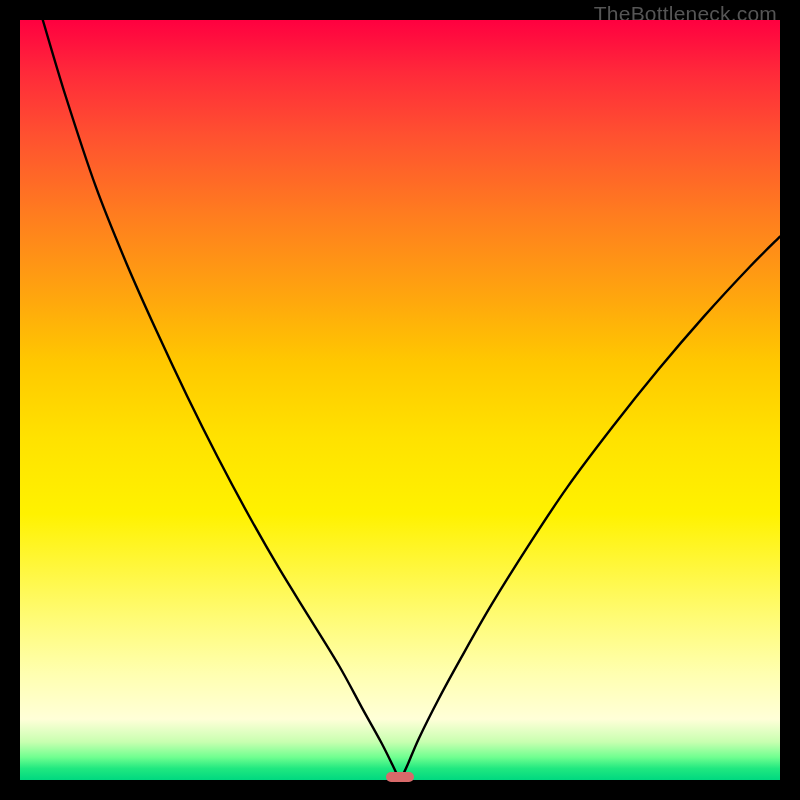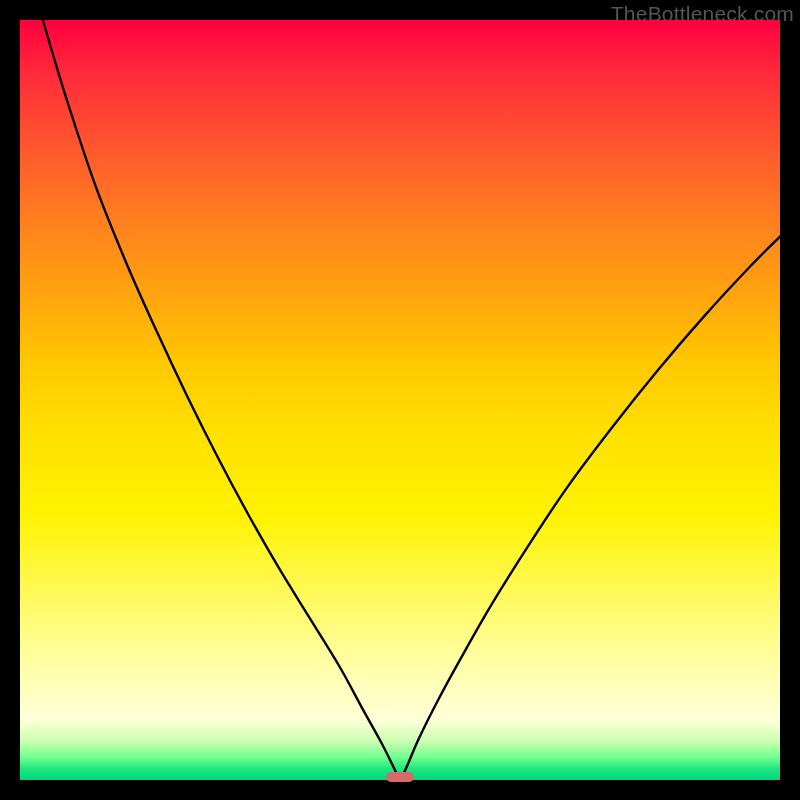--- a/index.html
+++ b/index.html
@@ -38,21 +38,21 @@
         #ffffd8 92%,
         #c8ffb0 95%,
         #70ff90 97%,
         #20e880 98.5%,
         #00d880 100%
       );
   }
   .watermark {
     position: absolute;
     top: 2px;
-    right: 6px;
+    right: 23px;
     color: #555555;
     font-size: 21px;
     font-weight: 500;
     letter-spacing: 0.2px;
     user-select: none;
   }
   svg.curve {
     position: absolute;
     left: 0;
     top: 0;

